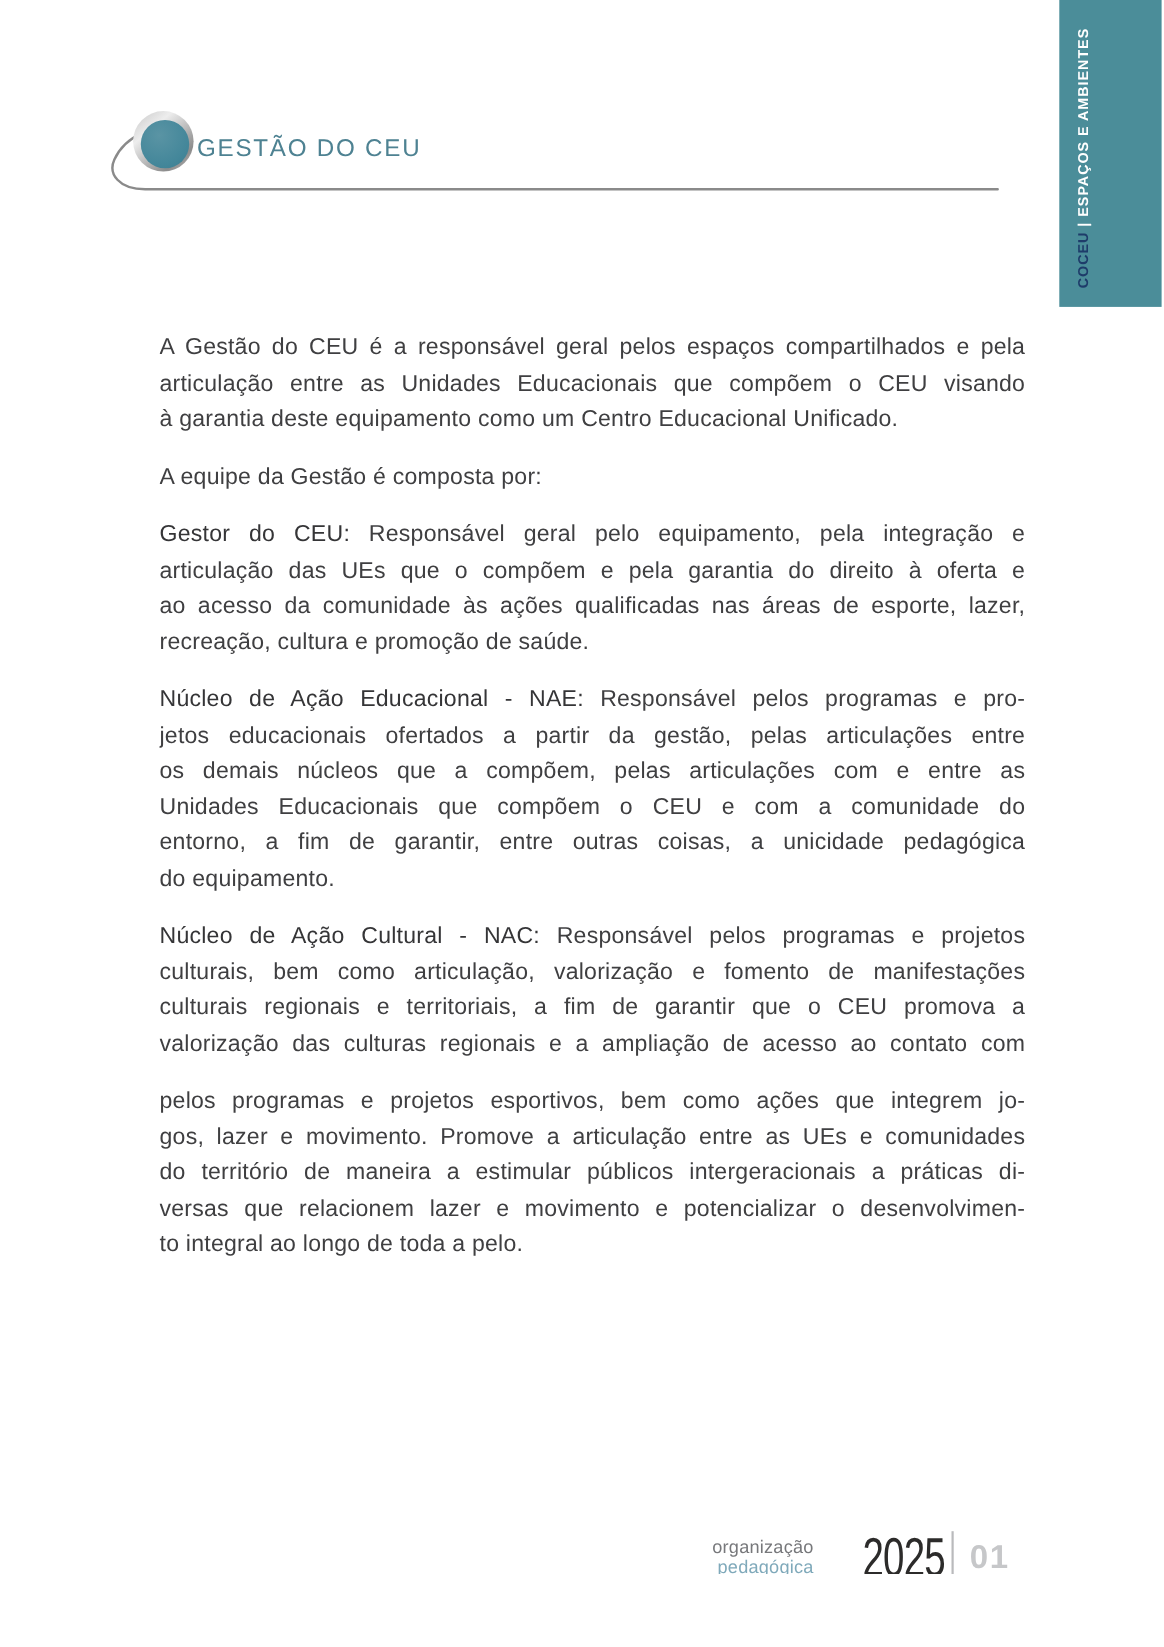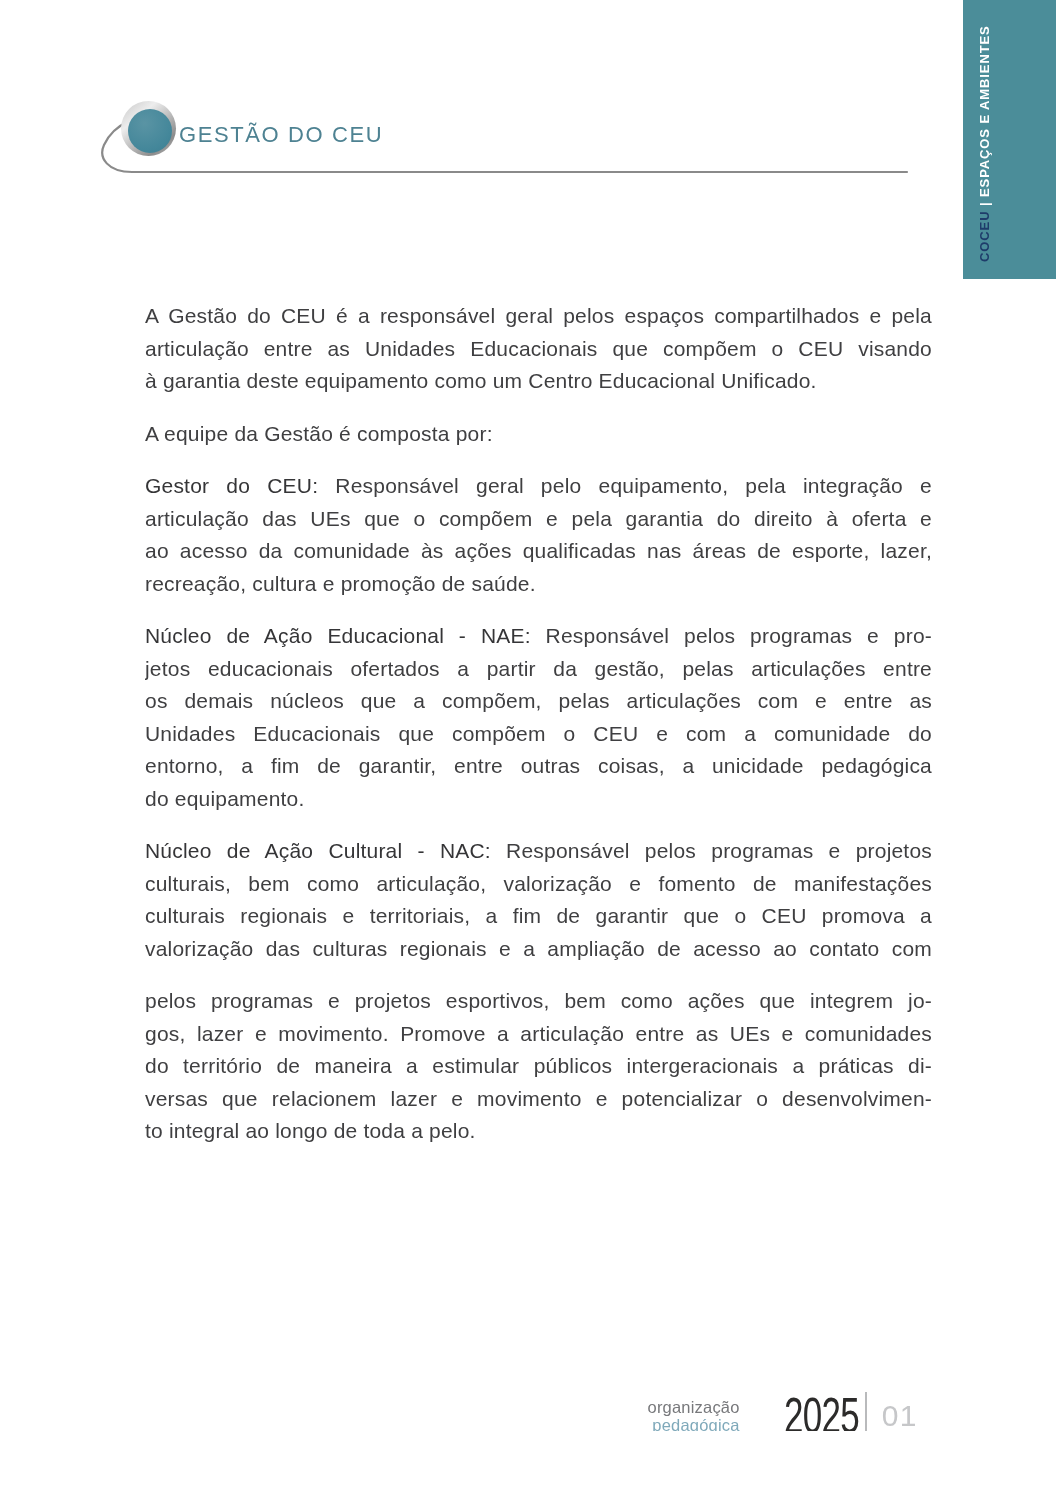--- a/index.html
+++ b/index.html
@@ -65,21 +65,21 @@
   .footer-label-2{color:var(--footer-blue,#7fa9ba);}
   .year-wrap{width:79px;height:52px;overflow:visible;display:flex;align-items:center;margin-left:35px;}
   .year{
     display:inline-block;font-size:50px;line-height:50px;font-weight:400;
     color:var(--year-dark,#2c2b2a);
     transform:scaleX(0.70);transform-origin:0 50%;
     letter-spacing:-1px;white-space:nowrap;
   }
   .footer-divider{width:2px;height:48px;background:var(--divider-gray,#b9babc);margin:0 15px 0 2px;}
   .page-number{
-    font-size:30px;font-weight:400;letter-spacing:1.5px;
+    font-size:30px;font-weight:700;letter-spacing:1.5px;
     color:var(--page-num-gray,#c6c7c9);
   }
 </style>
 </head>
 <body>
 
 <div class="page">
 
   <svg class="header-rule-svg" viewBox="0 0 940 200" xmlns="http://www.w3.org/2000/svg">
     <path d="M 907 172 L 132 172 C 108 172 98 158 104 145 C 109 134 118 126 129 121" fill="none" stroke="#8a8a8a" stroke-width="2.2" stroke-linecap="round"></path>

